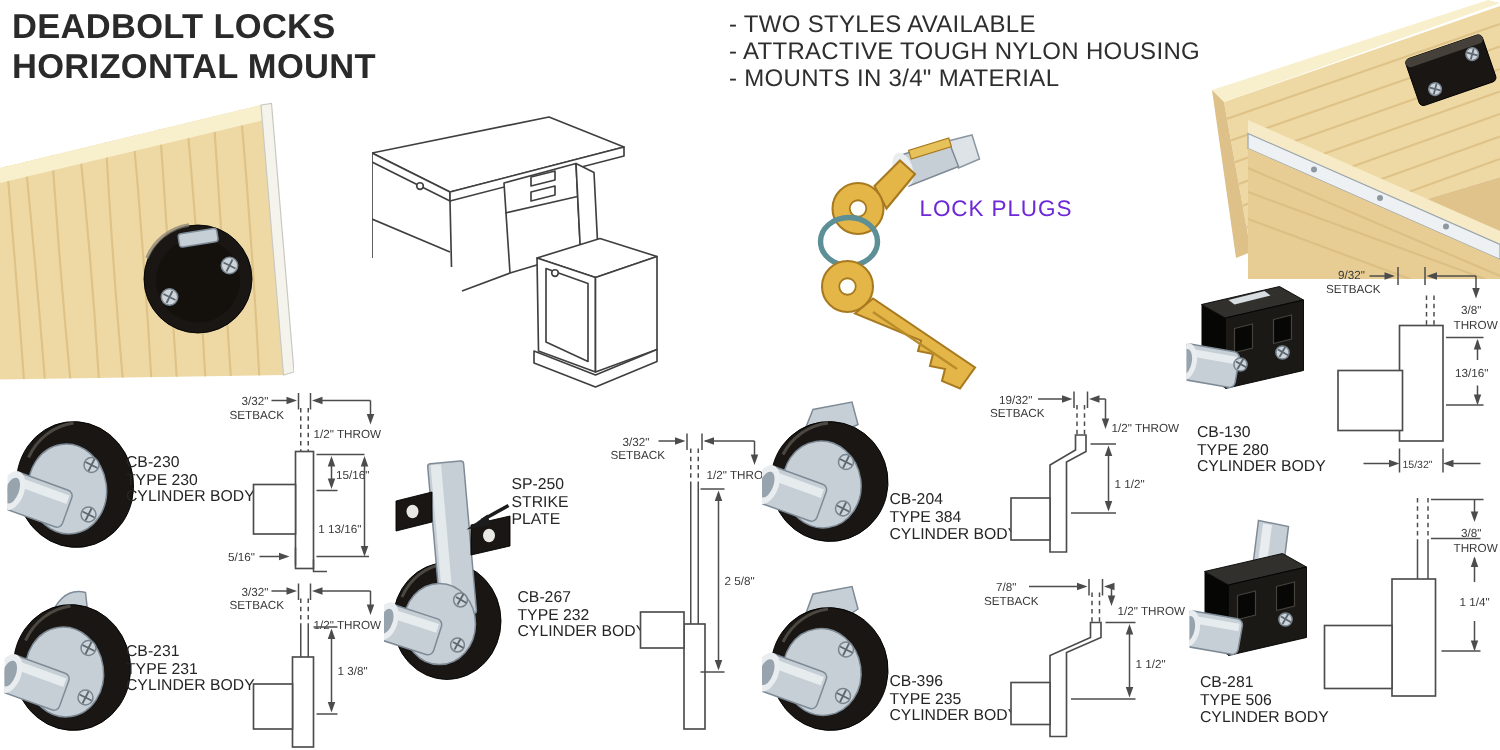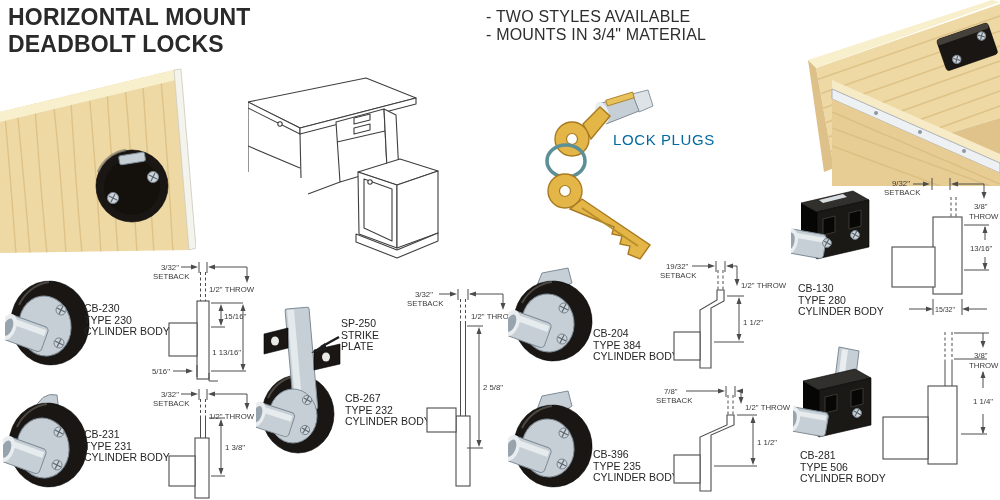--- a/index.html
+++ b/index.html
@@ -1,21 +1,21 @@
 <!DOCTYPE html>
 <html><head>
 <meta charset="utf-8">
 <style>
   html,body{margin:0;padding:0;background:#ffffff}
   .page{position:relative;width:1000px;height:500px;background:#fff;overflow:hidden;
         font-family:"Liberation Sans",sans-serif;color:#231f20}
   .abs{position:absolute}
   .title{font-weight:bold;font-size:23px;line-height:27px;letter-spacing:.2px;color:#2a2a2a}
   .features{font-size:16px;line-height:18px;letter-spacing:.2px;color:#2e2e2e}
-  .lockplugs{font-size:15px;letter-spacing:.6px;color:#0369a1}
+  .lockplugs{font-size:15px;letter-spacing:.6px;color:#6d28d9}
   .prodlabel{font-size:10.5px;line-height:11.5px;color:#262626}
   svg{display:block}
   svg text{font-family:"Liberation Sans",sans-serif}
   .dt{font-size:7.8px;fill:#3a3a3a}
   .ln{stroke:#4c4c4c;stroke-width:1;fill:none}
   .dash{stroke:#4c4c4c;stroke-width:1;fill:none;stroke-dasharray:3,2.5}
   .shape{fill:#ffffff;stroke:#4c4c4c;stroke-width:1.1}
   .ah{fill:#4c4c4c;stroke:none}
   .blk{fill:#191613;stroke:#000;stroke-width:.6}
   .met{fill:#c6cfd6;stroke:#7e8b96;stroke-width:1}
@@ -25,26 +25,27 @@
   .scrx{stroke:#5d6770;stroke-width:1.2;fill:none}
   .grain{stroke:#d8b97e;stroke-width:1.4;fill:none;opacity:.75}
   .gold{fill:#e4b648;stroke:#a87a20;stroke-width:1.4}
 </style>
 </head>
 <body>
 
 <div class="page">
 
   <div class="abs title" style="left:8px;top:4px">
+    <div>DEADBOLT LOCKS</div>
     <div>HORIZONTAL MOUNT</div>
-    <div>DEADBOLT LOCKS</div>
   </div>
 
   <div class="abs features" style="left:486px;top:8px">
     <div>- TWO STYLES AVAILABLE</div>
+    <div>- ATTRACTIVE TOUGH NYLON HOUSING</div>
     <div>- MOUNTS IN 3/4" MATERIAL</div>
   </div>
 
   <svg class="abs" style="left:0;top:58px" width="196" height="196" viewBox="0 0 196 196">
     <defs>
         <clipPath id="panClip">
           <polygon points="0,54 174,12 189,192 0,195"></polygon>
         </clipPath>
       </defs>
     <polygon points="0,54 174,12 189,192 0,195" fill="#eed9a4"></polygon>

